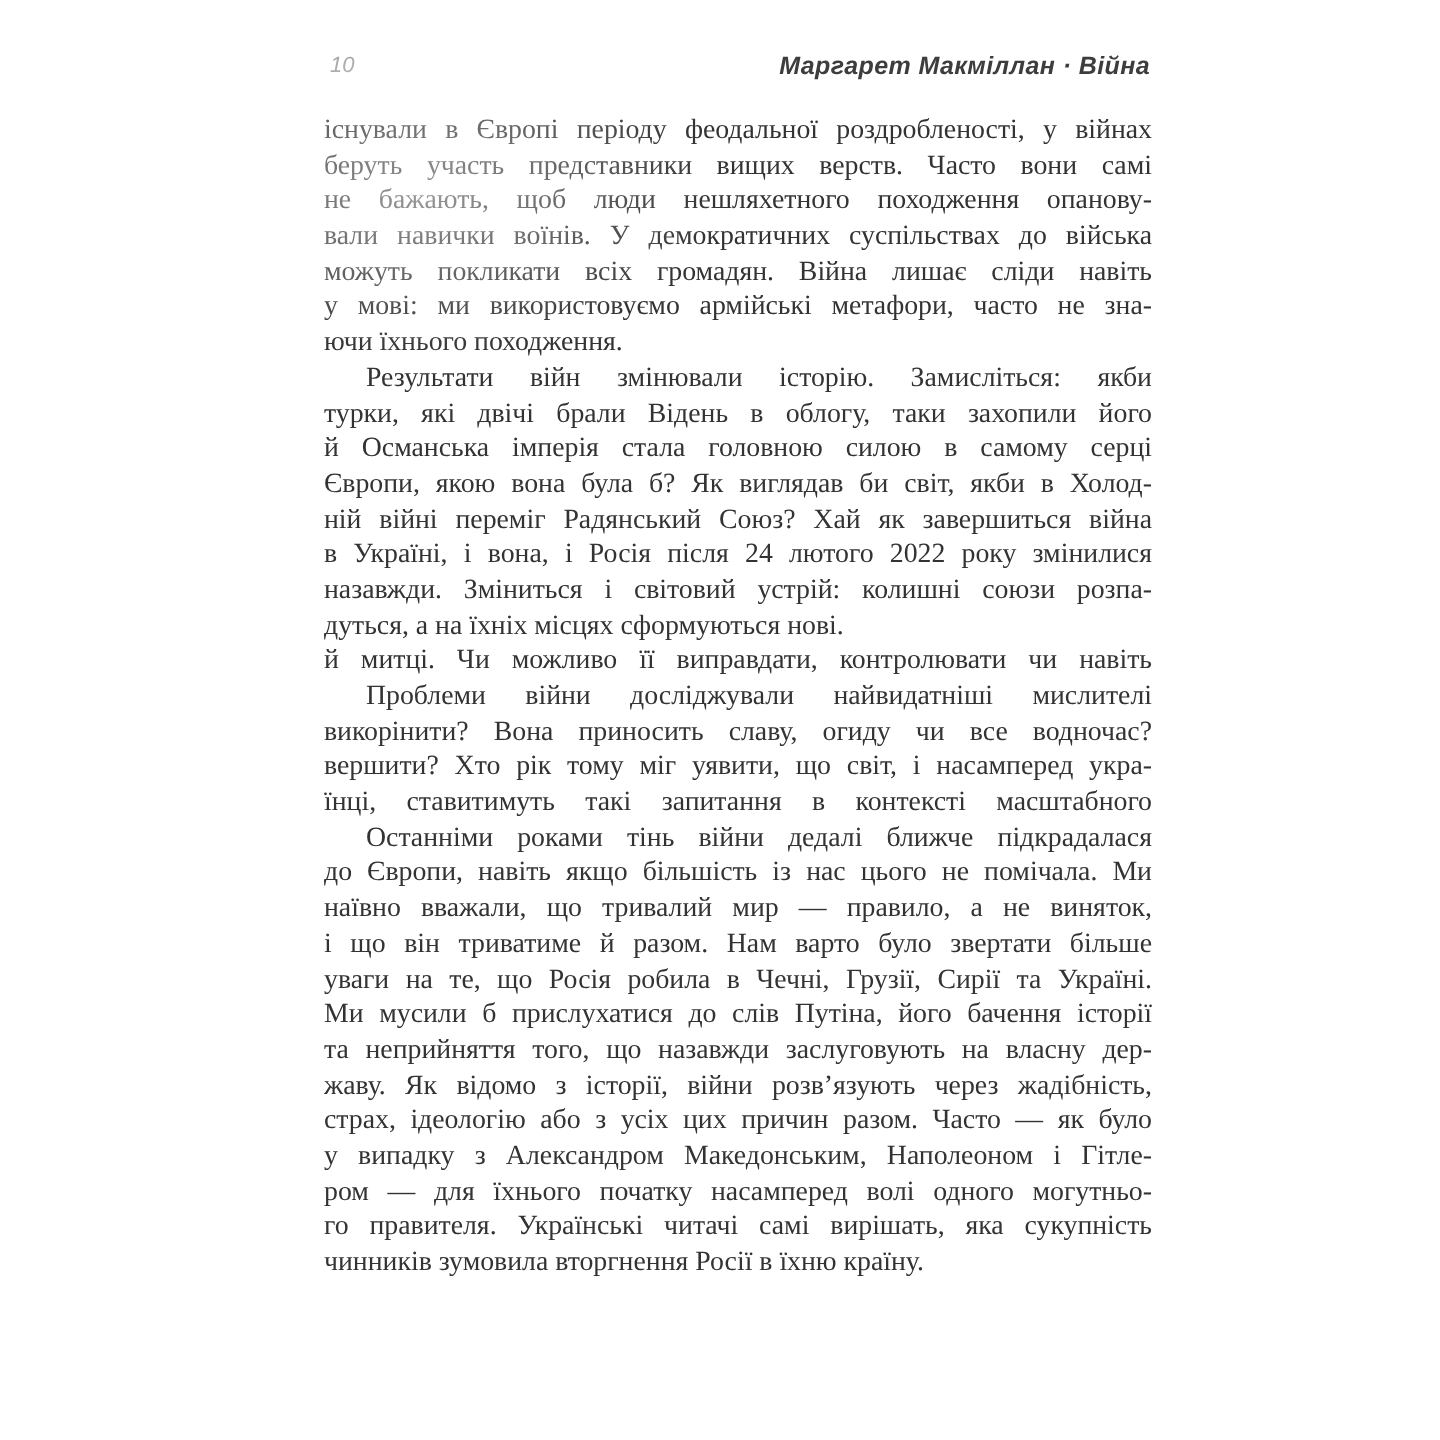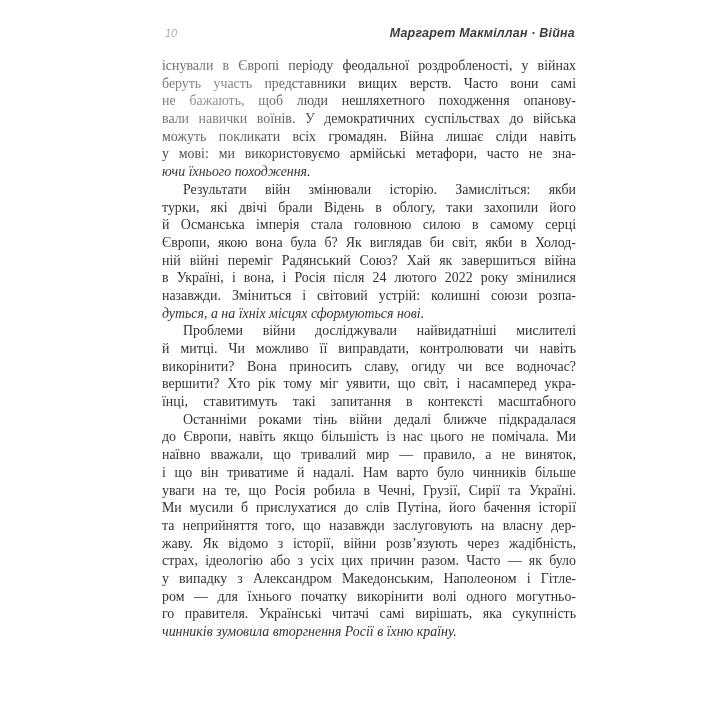--- a/index.html
+++ b/index.html
@@ -40,21 +40,21 @@
     color: #333333;
   }
   .line {
     height: 17.7px;
     line-height: 17.7px;
     font-size: 13.9px;
     text-align: justify;
     text-align-last: justify;
     white-space: normal;
   }
-  .line.last { text-align-last: left; font-style: italic; }
+  .line.last { text-align-last: left; }
   .line.indent { text-indent: 21px; }
   
   .scan-fade {
     position: absolute;
     left: 110px;
     top: 30px;
     width: 360px;
     height: 240px;
     background: radial-gradient(ellipse 55% 45% at 28% 28%, rgba(255,255,255,0.5), rgba(255,255,255,0) 75%);
     pointer-events: none;
@@ -80,36 +80,36 @@
         <div class="line indent">Результати війн змінювали історію. Замисліться: якби</div>
         <div class="line">турки, які двічі брали Відень в облогу, таки захопили його</div>
         <div class="line">й Османська імперія стала головною силою в самому серці</div>
         <div class="line">Європи, якою вона була б? Як виглядав би світ, якби в Холод-</div>
         <div class="line">ній війні переміг Радянський Союз? Хай як завершиться війна</div>
         <div class="line">в Україні, і вона, і Росія після 24 лютого 2022 року змінилися</div>
         <div class="line">назавжди. Зміниться і світовий устрій: колишні союзи розпа-</div>
         <div class="line last">дуться, а на їхніх місцях сформуються нові.</div>
       </div>
       <div class="paragraph">
+        <div class="line">й митці. Чи можливо її виправдати, контролювати чи навіть</div>
         <div class="line indent">Проблеми війни досліджували найвидатніші мислителі</div>
-        <div class="line">й митці. Чи можливо її виправдати, контролювати чи навіть</div>
         <div class="line">викорінити? Вона приносить славу, огиду чи все водночас?</div>
         <div class="line">вершити? Хто рік тому міг уявити, що світ, і насамперед укра-</div>
         <div class="line">їнці, ставитимуть такі запитання в контексті масштабного</div>
       </div>
       <div class="paragraph">
         <div class="line indent">Останніми роками тінь війни дедалі ближче підкрадалася</div>
         <div class="line">до Європи, навіть якщо більшість із нас цього не помічала. Ми</div>
         <div class="line">наївно вважали, що тривалий мир — правило, а не виняток,</div>
-        <div class="line">і що він триватиме й надалі. Нам варто було чинників більше</div>
+        <div class="line">і що він триватиме й разом. Нам варто було звертати більше</div>
         <div class="line">уваги на те, що Росія робила в Чечні, Грузії, Сирії та Україні.</div>
         <div class="line">Ми мусили б прислухатися до слів Путіна, його бачення історії</div>
         <div class="line">та неприйняття того, що назавжди заслуговують на власну дер-</div>
         <div class="line">жаву. Як відомо з історії, війни розв’язують через жадібність,</div>
         <div class="line">страх, ідеологію або з усіх цих причин разом. Часто — як було</div>
         <div class="line">у випадку з Александром Македонським, Наполеоном і Гітле-</div>
-        <div class="line">ром — для їхнього початку викорінити волі одного могутньо-</div>
+        <div class="line">ром — для їхнього початку насамперед волі одного могутньо-</div>
         <div class="line">го правителя. Українські читачі самі вирішать, яка сукупність</div>
         <div class="line last">чинників зумовила вторгнення Росії в їхню країну.</div>
       </div>
     </div>
   <div class="scan-fade"></div>
 </div>
 
 </body></html>

